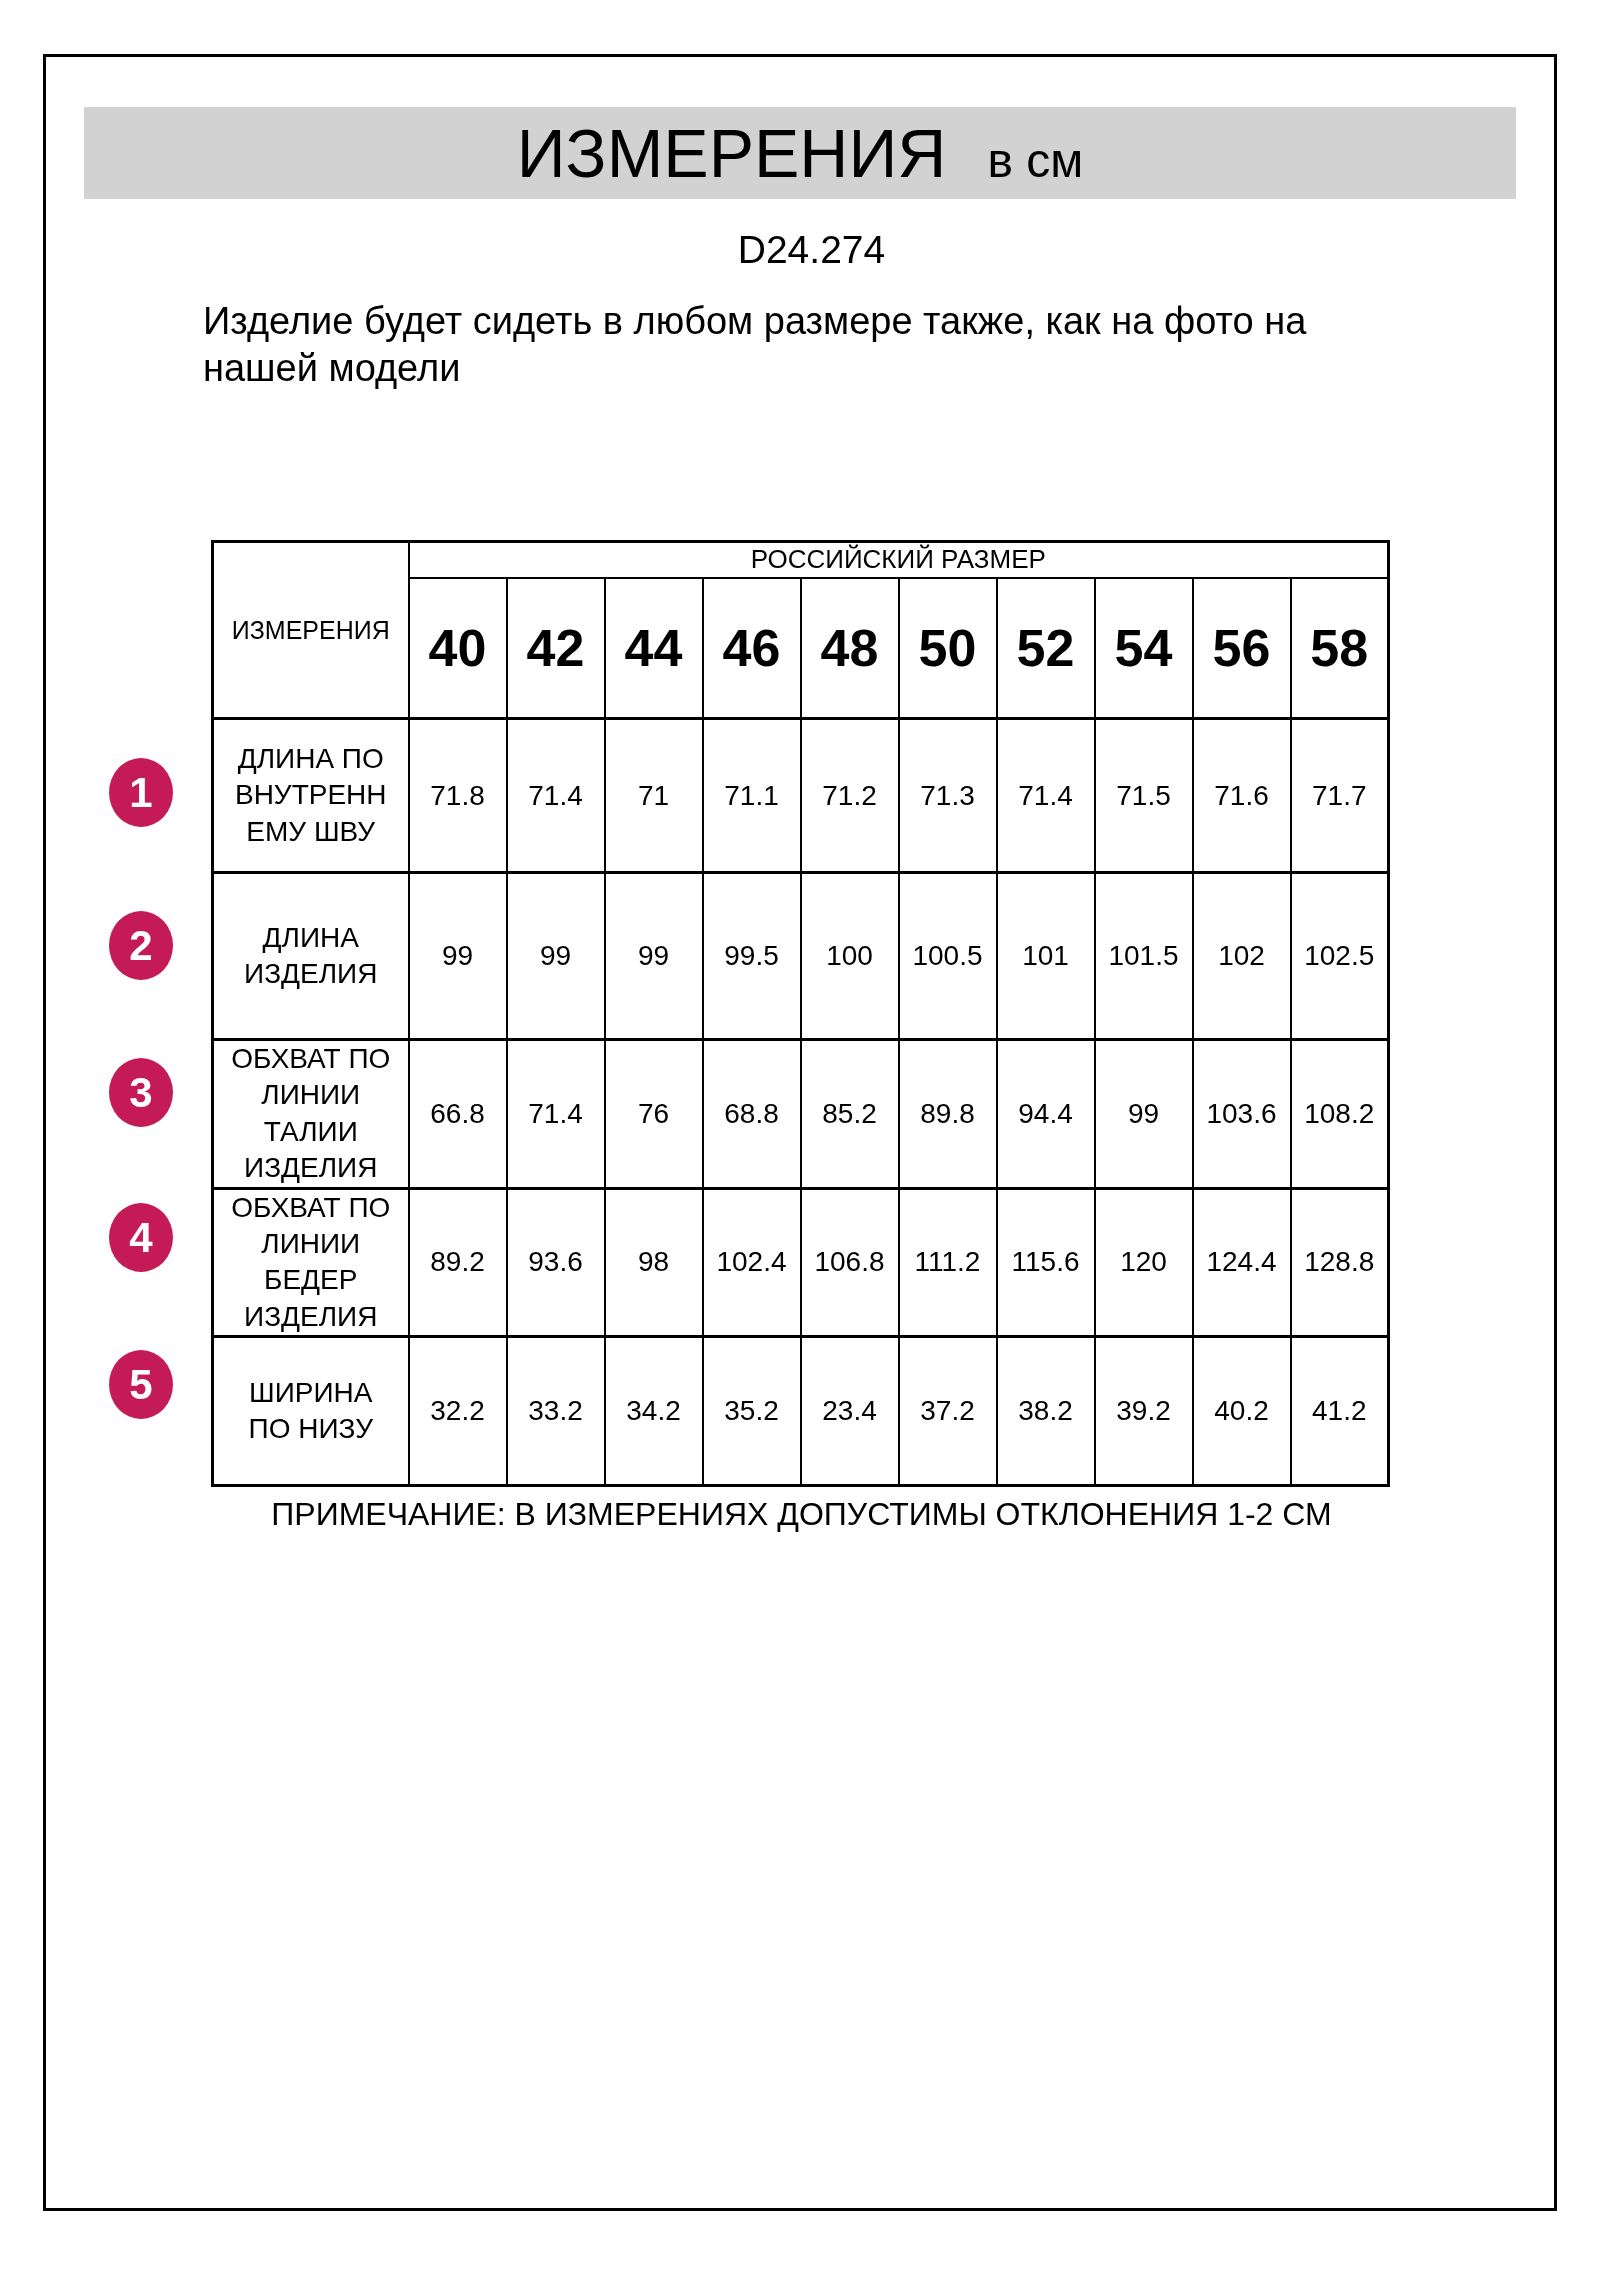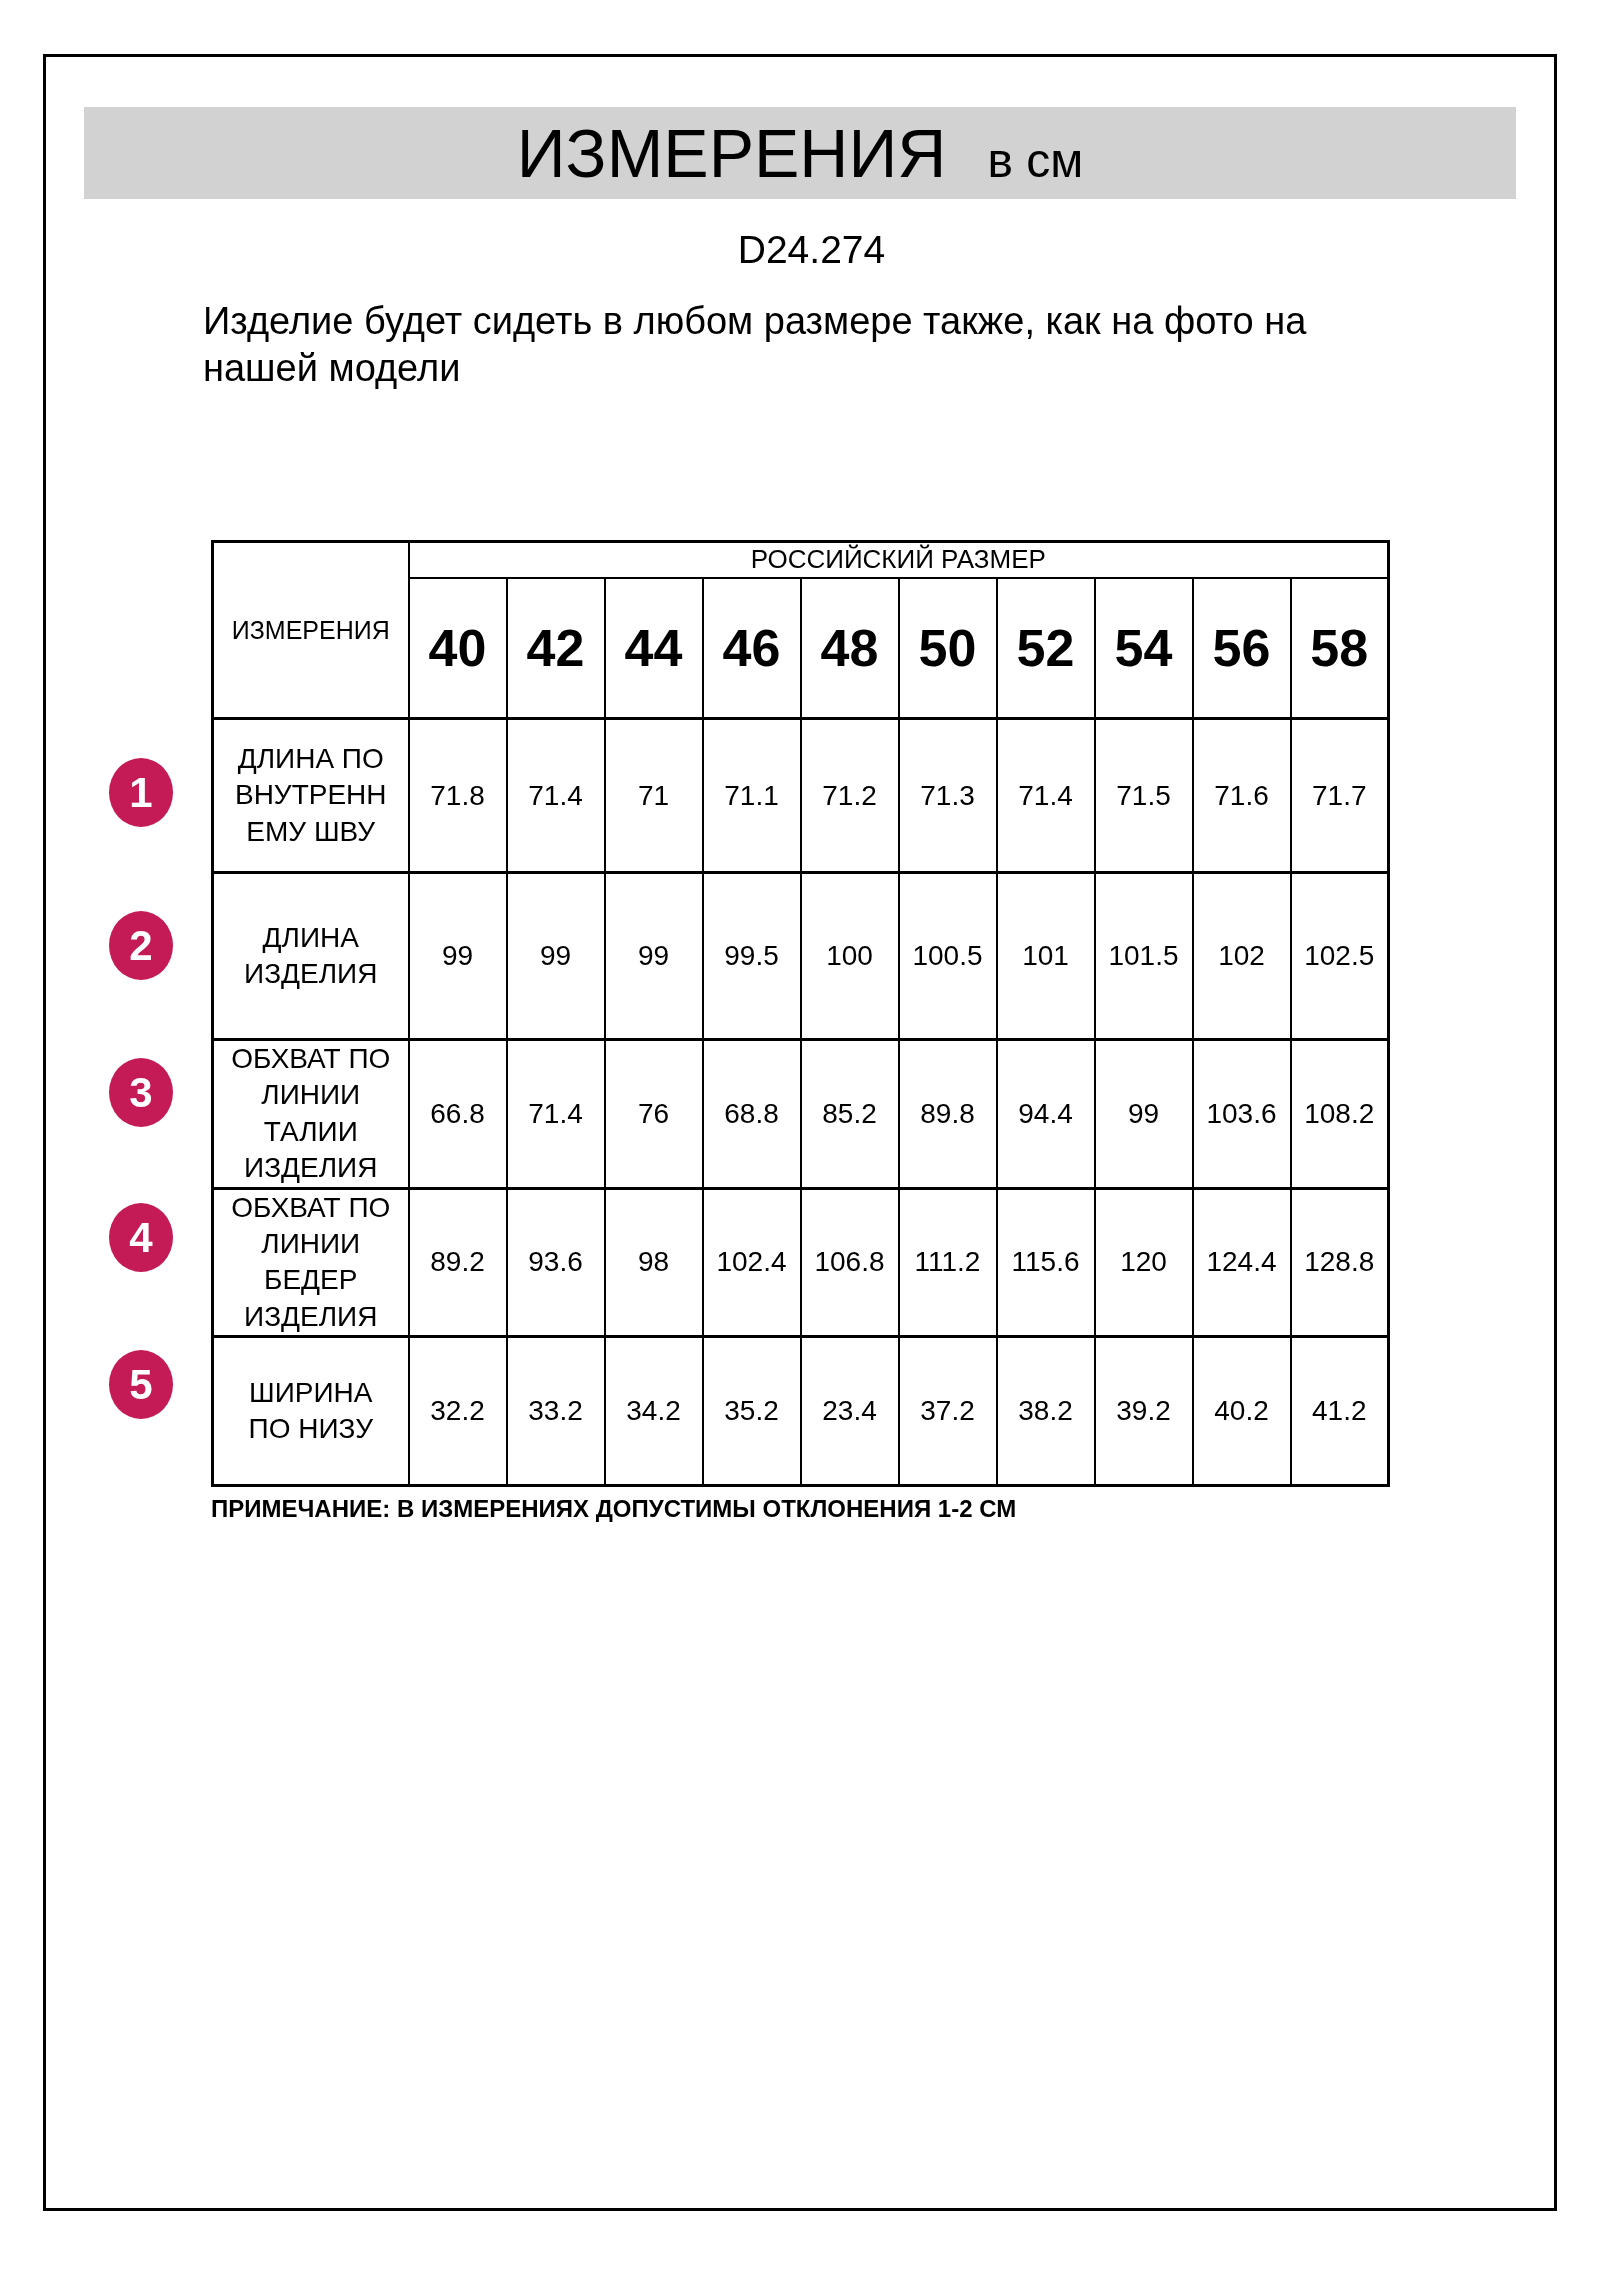--- a/index.html
+++ b/index.html
@@ -66,21 +66,21 @@
     background:var(--badge,#c41a56);
     color:#fff; font-size:42px; font-weight:bold;
     display:flex; align-items:center; justify-content:center;
     line-height:1;
   }
   .b1 { top:758px; } .b2 { top:911px; } .b3 { top:1058px; }
   .b4 { top:1203px; } .b5 { top:1350px; }
 
   .note {
     position:absolute; top:1495px; left:211px; width:1181px;
-    font-weight:bold; font-size:24px; line-height:1.2;
+    text-align:center; font-weight:normal; font-size:32px; line-height:1.2;
   }
 </style>
 </head>
 <body>
 
 <div class="frame"></div>
 
 <div class="band">
   <div class="title-line">
     <span class="t-main">ИЗМЕРЕНИЯ</span>

